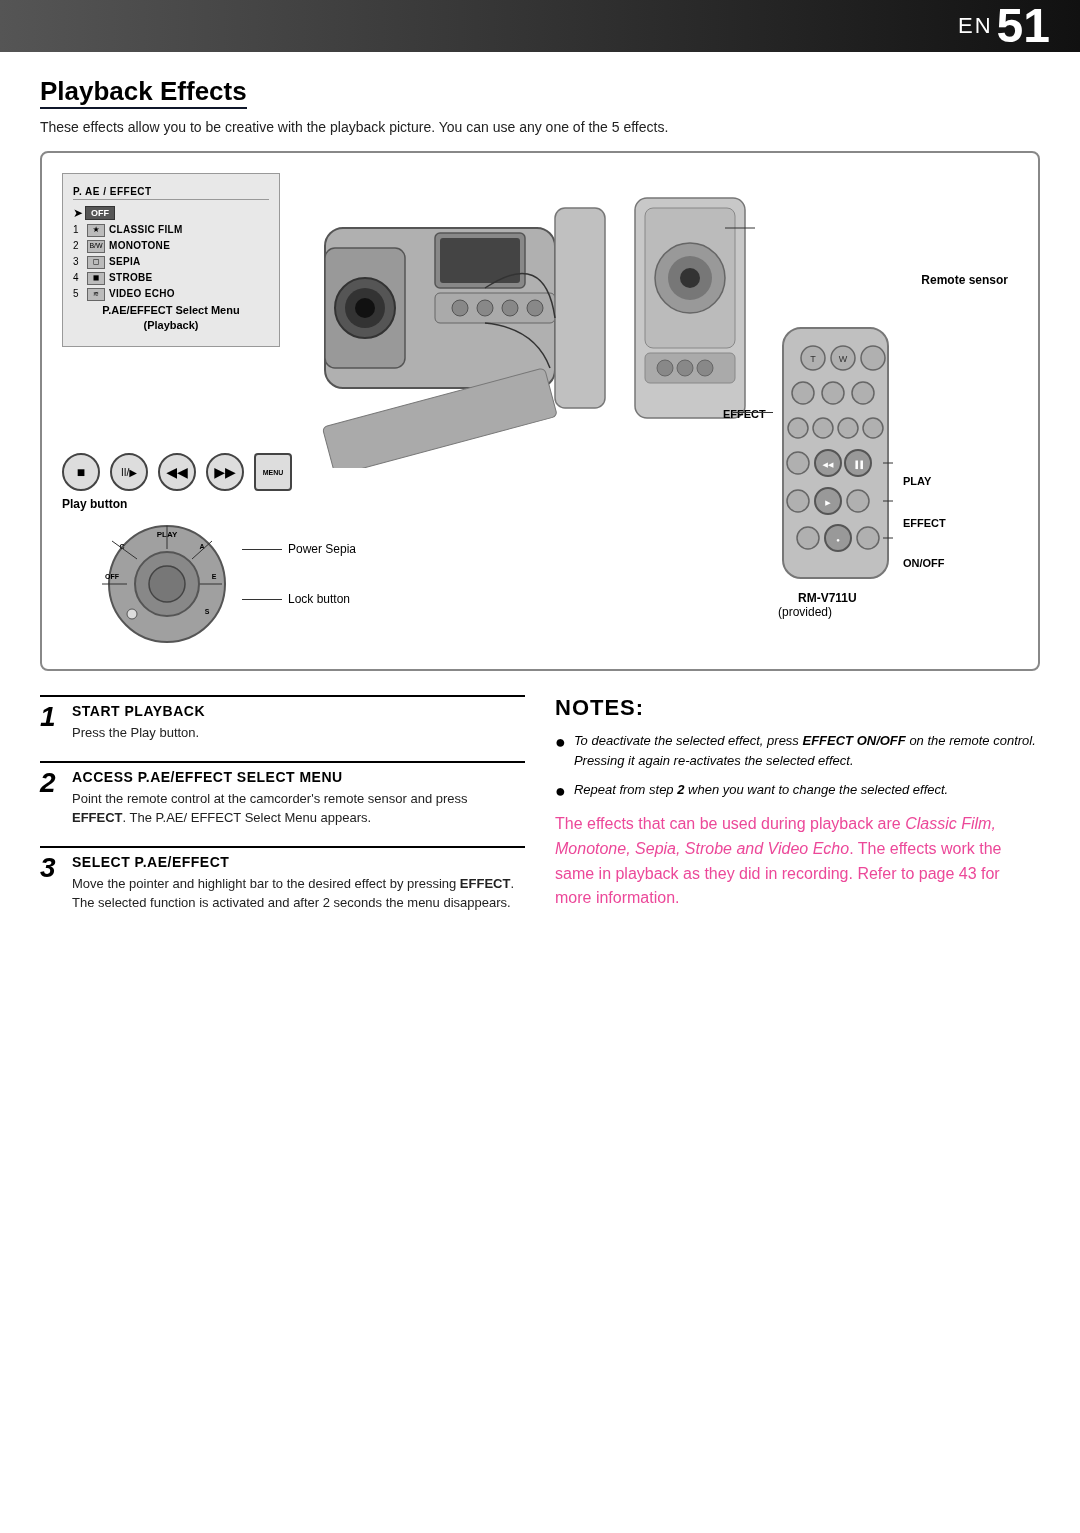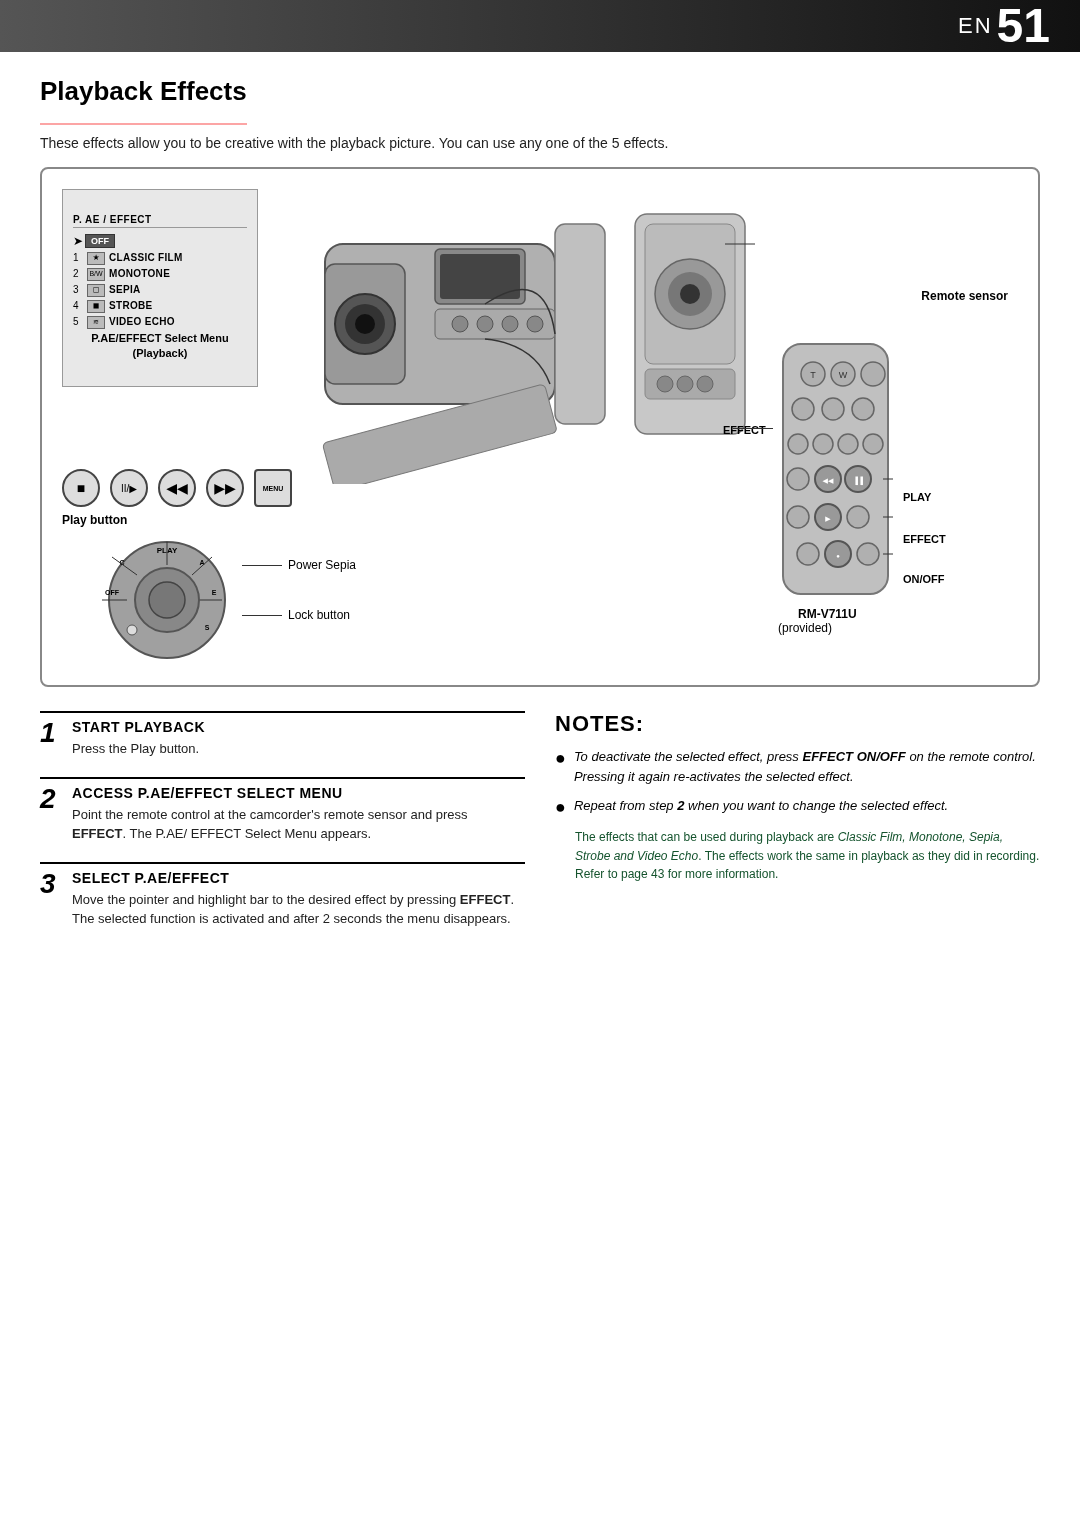--- a/index.html
+++ b/index.html
@@ -37,22 +37,22 @@
 
     
     .page-content {
       padding: 24px 40px 40px 40px;
     }
 
     .page-title {
       font-size: 26px;
       font-weight: bold;
       margin-bottom: 10px;
-      border-bottom: 2px solid #fca5a5;
-      padding-bottom: 16px;
+      border-bottom: 2px solid #0f172a;
+      padding-bottom: 0;
       display: inline-block;
     }
 
     .intro-text {
       font-size: 14px;
       margin-bottom: 16px;
       color: #222;
     }
 
     
@@ -66,22 +66,22 @@
       min-height: 520px;
     }
 
     
     .menu-area {
       position: absolute;
       top: 20px;
       left: 20px;
       border: 1.5px solid #999;
       background: #e8e8e8;
-      padding: 24px 10px;
-      width: 196px;
+      padding: 12px 10px;
+      width: 218px;
     }
     .menu-title {
       font-size: 10px;
       font-weight: bold;
       border-bottom: 1px solid #999;
       margin-bottom: 6px;
       padding-bottom: 2px;
       letter-spacing: 0.5px;
     }
     .menu-item {
@@ -251,25 +251,24 @@
       margin-bottom: 10px;
       font-size: 13px;
       line-height: 1.5;
     }
     .note-bullet {
       font-size: 18px;
       line-height: 1;
       margin-top: 2px;
     }
     .note-para {
-      font-size: 12px;
+      font-size: 16px;
       line-height: 1.55;
-      color: #14532d;
+      color: #ec4899;
       margin-top: 12px;
-      margin-left: 20px;
     }
   </style>
 </head>
 <body>
 
 <div class="header-bar">
   <span class="header-en">EN</span>
   <span class="header-num">51</span>
 </div>
 

